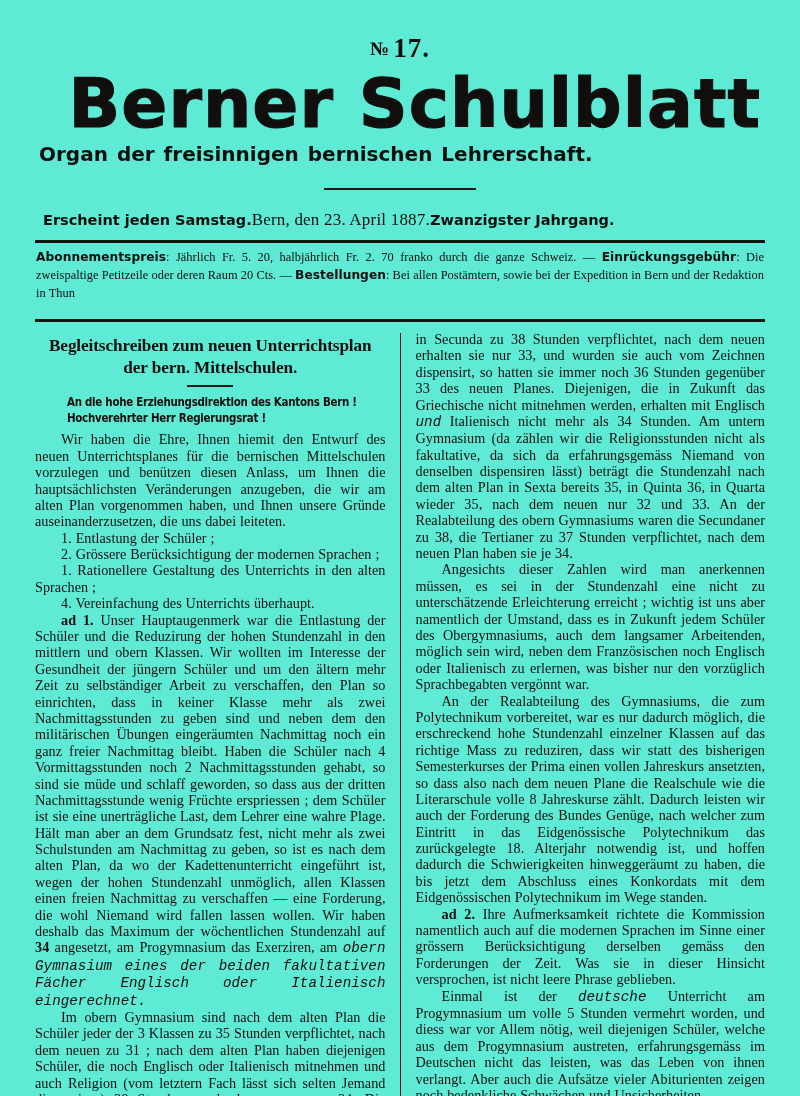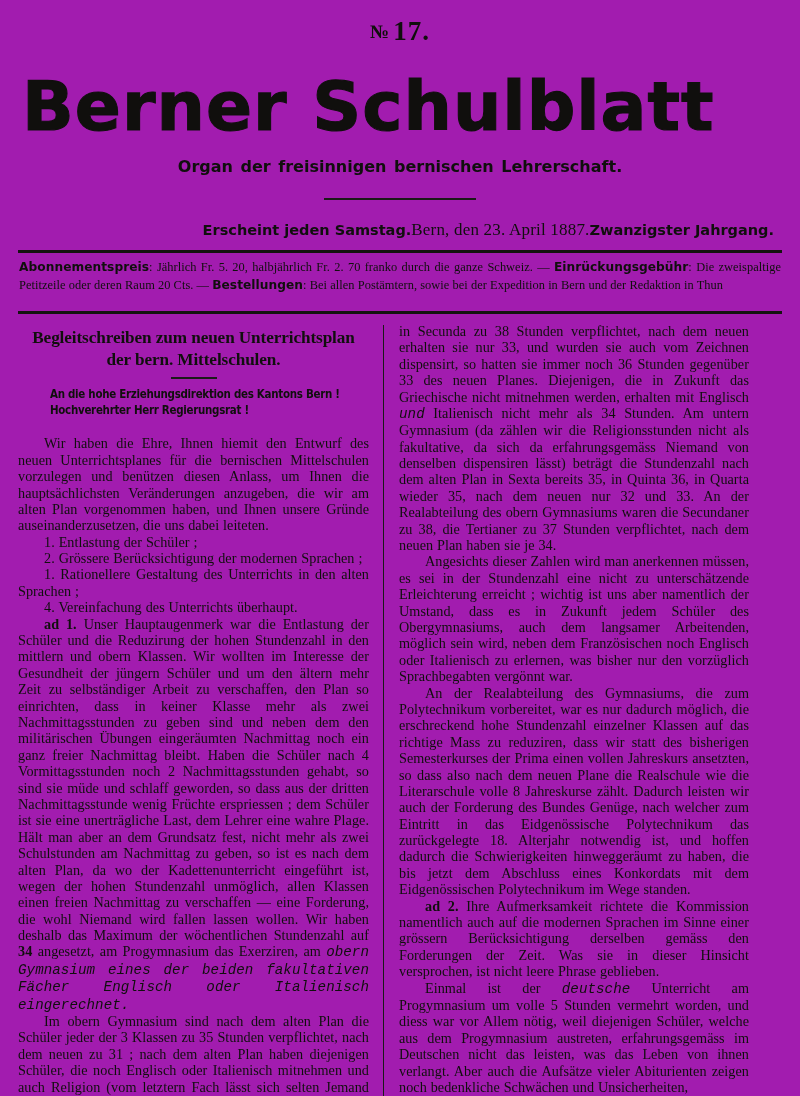--- a/index.html
+++ b/index.html
@@ -12,22 +12,22 @@
     height: 1096px;
     font-family: "Liberation Serif", "DejaVu Serif", serif;
     color: #100f0d;
     position: relative;
     overflow: hidden;
   }
   .page {
     width: 800px;
     height: 1096px;
     position: relative;
-    background: #a21caf;
-    padding: 0;
+    background: #5eead4;
+    padding: 17px;
     box-sizing: border-box;
   }
 
   
   .masthead {
     padding: 0 22px;
     box-sizing: border-box;
   }
   .issue-no {
     text-align: center;
@@ -38,47 +38,47 @@
     padding-top: 18px;
     line-height: 1;
   }
   .issue-no .numero {
     font-size: 19px;
     vertical-align: 2px;
     letter-spacing: 0;
     margin-right: 4px;
   }
   .paper-title {
-    text-align: left;
+    text-align: right;
     font-family: "DejaVu Sans", "Liberation Sans", sans-serif;
     font-weight: bold;
     font-size: 68px;
     line-height: 1;
-    margin-top: 28px;
+    margin-top: 8px;
     letter-spacing: 1px;
     -webkit-text-stroke: 1.1px #100f0d;
   }
   .paper-subtitle {
-    text-align: center;
-    font-family: "DejaVu Sans", "Liberation Sans", sans-serif;
-    font-weight: bold;
-    font-size: 16px;
-    margin-top: 16px;
+    text-align: left;
+    font-family: "DejaVu Sans", "Liberation Sans", sans-serif;
+    font-weight: bold;
+    font-size: 20px;
+    margin-top: 4px;
     letter-spacing: 0px;
     word-spacing: 2px;
   }
   .rule-short {
     width: 152px;
     height: 2px;
     background: #1b1a18;
     margin: 22px auto 0 auto;
   }
   .dateline {
     display: flex;
-    justify-content: flex-end;
+    justify-content: flex-start;
     align-items: baseline;
     margin-top: 20px;
     font-family: "DejaVu Sans", "Liberation Sans", sans-serif;
     font-weight: bold;
     font-size: 14.5px;
     padding: 0 4px;
   }
   .dateline .center {
     font-family: "Liberation Serif", "DejaVu Serif", serif;
     font-weight: normal;
@@ -158,21 +158,21 @@
     font-family: "Liberation Serif", "DejaVu Serif", serif;
     font-size: 14.2px;
     line-height: 1.155;
     text-align: justify;
     text-indent: 26px;
     margin: 0;
     letter-spacing: 0.05px;
     word-spacing: 0.3px;
     hyphens: manual;
   }
-  p.body.first { margin-top: 17px; }
+  p.body.first { margin-top: 5px; }
   p.body.noindent { text-indent: 0; }
   p.list-item {
     text-indent: 26px;
     margin: 0;
   }
   p.body b {
     font-weight: bold;
   }
   p.body i {
     font-style: italic;

